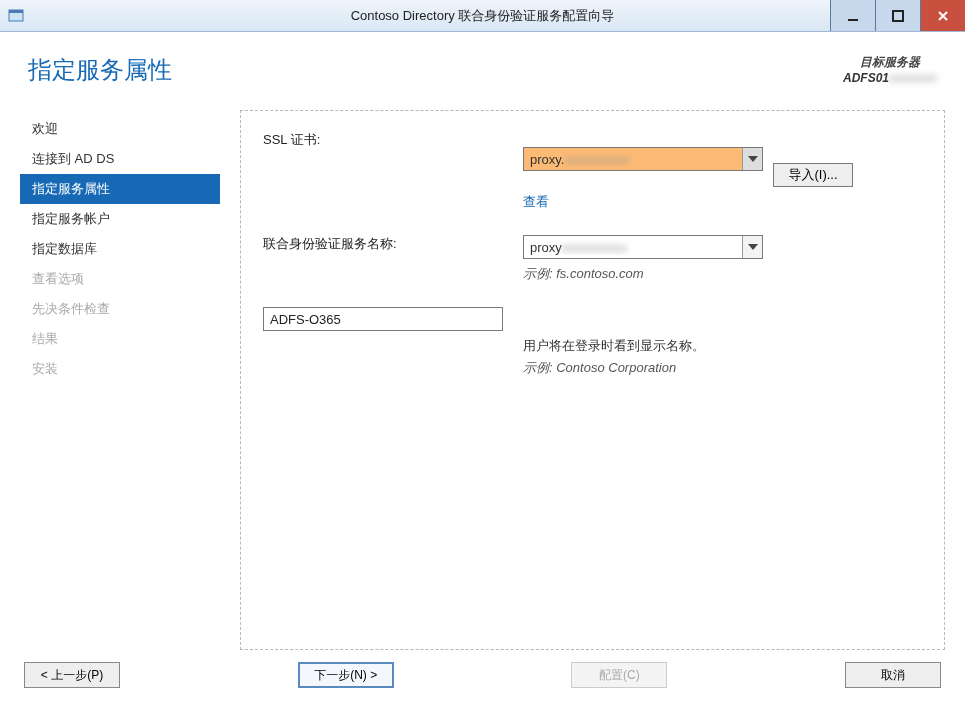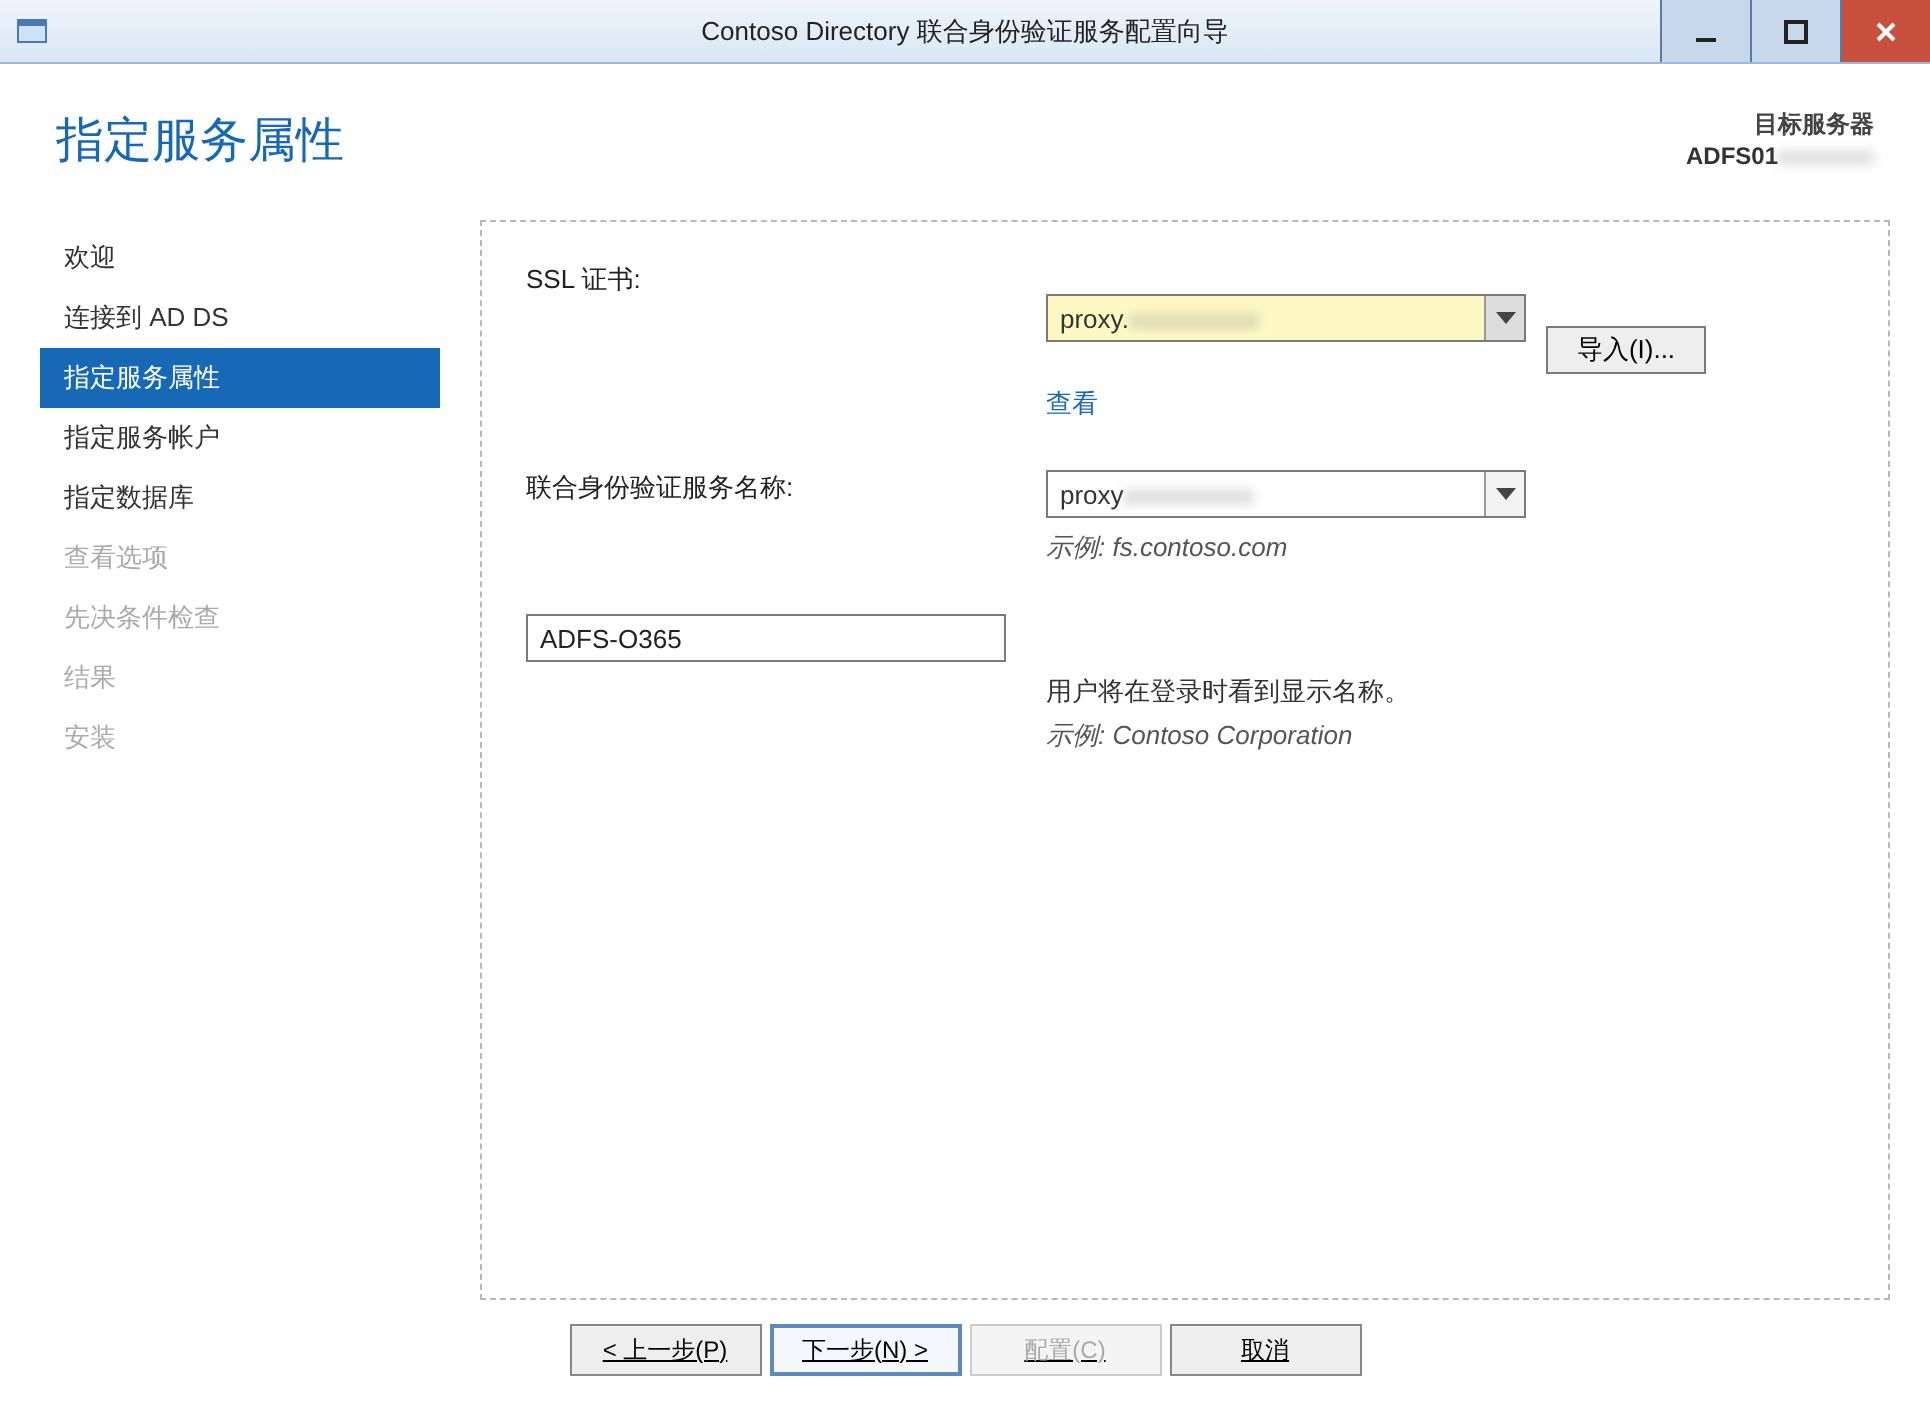--- a/index.html
+++ b/index.html
@@ -63,23 +63,24 @@
       align-items: flex-start;
       margin-bottom: 20px;
       padding: 4px 8px;
     }
     .page-title {
       font-size: 24px;
       font-weight: 300;
       color: #1769b5;
     }
     .target-server {
-      text-align: right;
+      text-align: center;
       font-size: 12px;
       color: #333;
+      font-style: italic;
     }
     .target-server .label { font-weight: bold; color: #444; }
     .target-server .value { font-weight: bold; color: #333; }
     .blur { filter: blur(3px); color:#999; }
 
     .main-row {
       display: flex;
       flex: 1;
       gap: 20px;
       overflow: hidden;
@@ -125,21 +126,21 @@
       display: flex;
       gap: 10px;
       align-items: center;
     }
     .dropdown {
       display: flex;
       align-items: center;
       width: 240px;
       height: 24px;
       border: 1px solid #7a7a7a;
-      background: #fef9c3;
+      background: #fdba74;
       padding: 0 6px;
       position: relative;
       font-size: 13px;
       color: #333;
     }
     .dropdown.light { background: #fff; }
     .dropdown-arrow {
       width: 20px;
       height: 22px;
       border-left: 1px solid #999;
@@ -181,24 +182,23 @@
     .hint {
       font-size: 13px;
       color: #333;
       margin-top: 4px;
     }
     .hint.italic { font-style: italic; color: #555; }
     .sub-row { margin-left: 260px; margin-bottom: 12px; }
 
     .footer {
       display: flex;
-      justify-content: center;
+      justify-content: space-between;
       gap: 4px;
       padding: 12px 4px 6px 4px;
-      text-decoration: underline;
     }
     .footer-btn {
       min-width: 96px;
       height: 26px;
       border: 1px solid #888;
       background: #eee;
       font-size: 12px;
       cursor: pointer;
       font-family: inherit;
     }

